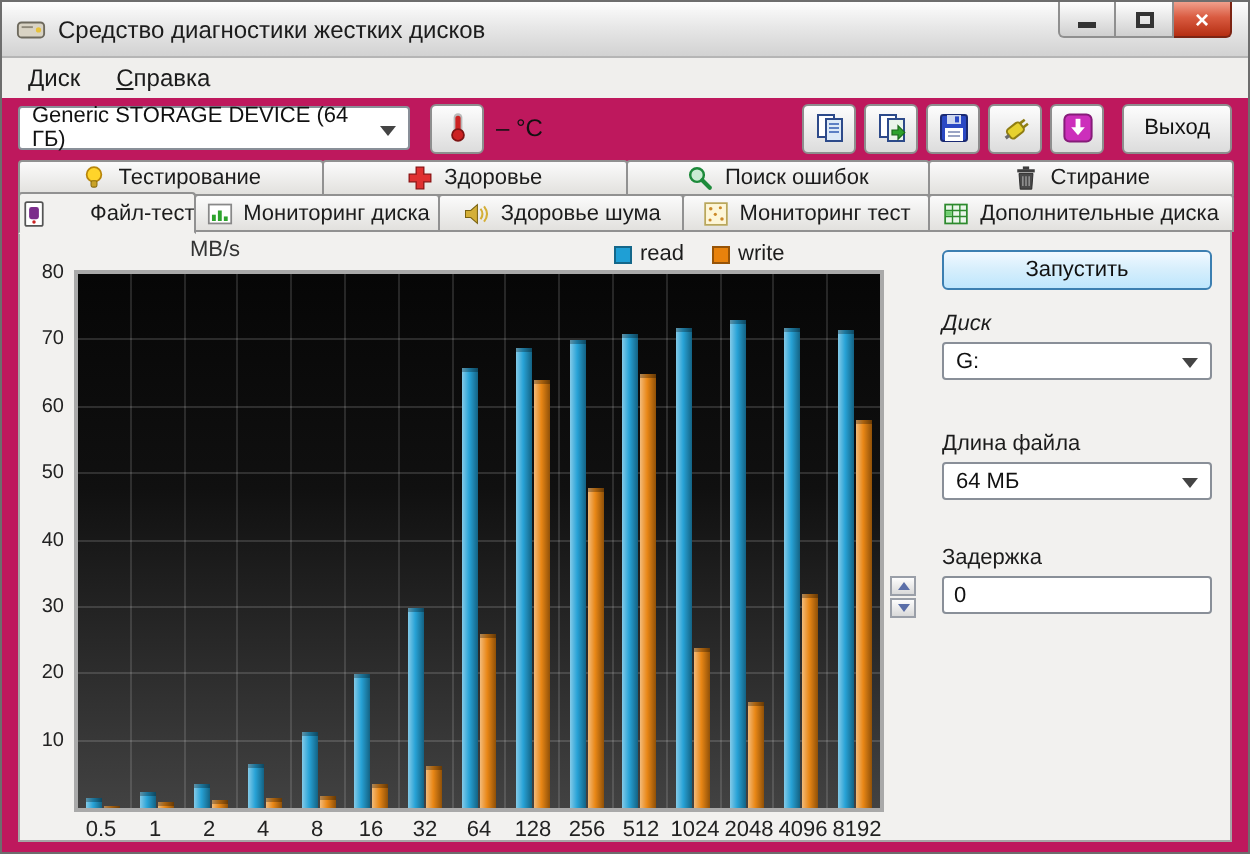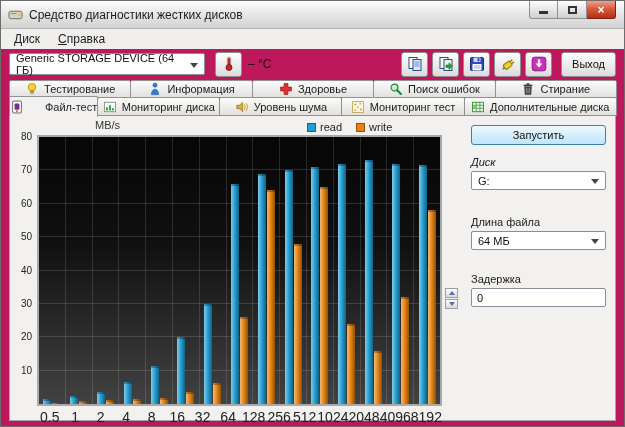--- a/index.html
+++ b/index.html
@@ -106,21 +106,21 @@
     gap:1px; border-right:1px solid rgba(255,255,255,.13); position:relative;
   }
   .bar-group:last-child { border-right:none; }
   .bar { width:8px; position:relative; }
   .bar::before {
     content:''; position:absolute; inset:0;
     background:linear-gradient(90deg,rgba(255,255,255,.45),rgba(255,255,255,.04) 45%,rgba(0,0,0,.38) 100%);
     box-shadow:inset 0 2px 0 rgba(0,0,0,.28);
   }
   .x-axis { position:absolute; left:27px; top:293px; width:405px; display:flex; }
-  .x-tick { flex:1; text-align:center; font-size:14px; color:#222; }
+  .x-tick { flex:1; text-align:center; font-size:11px; color:#222; }
   
   .spinner { position:absolute; left:435px; top:172px; width:13px; }
   .spin-btn {
     width:13px; height:10px; border:1px solid #9a9fa8; background:linear-gradient(180deg,#fdfdfd,#d9d9d9);
     display:flex; align-items:center; justify-content:center; cursor:pointer;
   }
   .spin-btn + .spin-btn { margin-top:1px; }
   .tri-up { width:0; height:0; border-left:3px solid transparent; border-right:3px solid transparent; border-bottom:4px solid #5a6ea8; }
   .tri-down { width:0; height:0; border-left:3px solid transparent; border-right:3px solid transparent; border-top:4px solid #5a6ea8; }
   
@@ -228,27 +228,20 @@
   <div class="tabrow tabrow1">
     <div class="tab">
       <svg class="ticon" viewBox="0 0 16 16">
         <circle cx="8" cy="6" r="4.2" fill="#ffd42a" stroke="#b8860b"></circle>
         <rect x="6.3" y="9.6" width="3.4" height="3.6" rx="1" fill="#c9a227" stroke="#8a6d12" stroke-width="0.6"></rect>
       </svg>
       <span>Тестирование</span>
     </div>
     <div class="tab">
       <svg class="ticon" viewBox="0 0 16 16">
-        <circle cx="8" cy="3.6" r="2.4" fill="#2b7cd3" stroke="#174e8c" stroke-width="0.5"></circle>
-        <path d="M3.8,14.5 c0-4 1.8-6.3 4.2-6.3 s4.2,2.3 4.2,6.3 z" fill="#2b7cd3" stroke="#174e8c" stroke-width="0.5"></path>
-      </svg>
-      <span>Информация</span>
-    </div>
-    <div class="tab">
-      <svg class="ticon" viewBox="0 0 16 16">
         <path d="M5.8,1.8 h4.4 v4 h4 v4.4 h-4 v4 H5.8 v-4 h-4 V5.8 h4 z" fill="#e03131" stroke="#8a0f0f" stroke-width="0.7"></path>
       </svg>
       <span>Здоровье</span>
     </div>
     <div class="tab">
       <svg class="ticon" viewBox="0 0 16 16">
         <circle cx="6.3" cy="6.3" r="3.9" fill="#c9ecd2" stroke="#1d8a3a" stroke-width="1.4"></circle>
         <line x1="9.3" y1="9.3" x2="13.6" y2="13.6" stroke="#1d8a3a" stroke-width="2.4" stroke-linecap="round"></line>
       </svg>
       <span>Поиск ошибок</span>
@@ -281,21 +274,21 @@
         <rect x="10.2" y="9.4" width="2.2" height="2.6" fill="#2da32d"></rect>
       </svg>
       <span>Мониторинг диска</span>
     </div>
     <div class="tab">
       <svg class="ticon" viewBox="0 0 16 16">
         <path d="M2,6 h3 l3.8,-3.4 v10.8 L5,10 H2 z" fill="#d4af37" stroke="#7a6210" stroke-width="0.6"></path>
         <path d="M10.6,5 q2.2,3 0,6" fill="none" stroke="#d4af37" stroke-width="1.2"></path>
         <path d="M12.6,3.6 q3.4,4.4 0,8.8" fill="none" stroke="#d4af37" stroke-width="1.2"></path>
       </svg>
-      <span>Уровень шума</span>
+      <span>Здоровье шума</span>
     </div>
     <div class="tab">
       <svg class="ticon" viewBox="0 0 16 16">
         <rect x="1.8" y="1.8" width="12.4" height="12.4" fill="#fdf6d8" stroke="#b9a75c"></rect>
         <circle cx="5" cy="5" r="1" fill="#cc8a2a"></circle>
           <circle cx="10.5" cy="4.4" r="0.9" fill="#cc8a2a"></circle>
         <circle cx="7.6" cy="8.2" r="0.9" fill="#cc8a2a"></circle>
           <circle cx="11.4" cy="10.8" r="1" fill="#cc8a2a"></circle>
         <circle cx="4.6" cy="11.4" r="0.9" fill="#cc8a2a"></circle>
       </svg>

